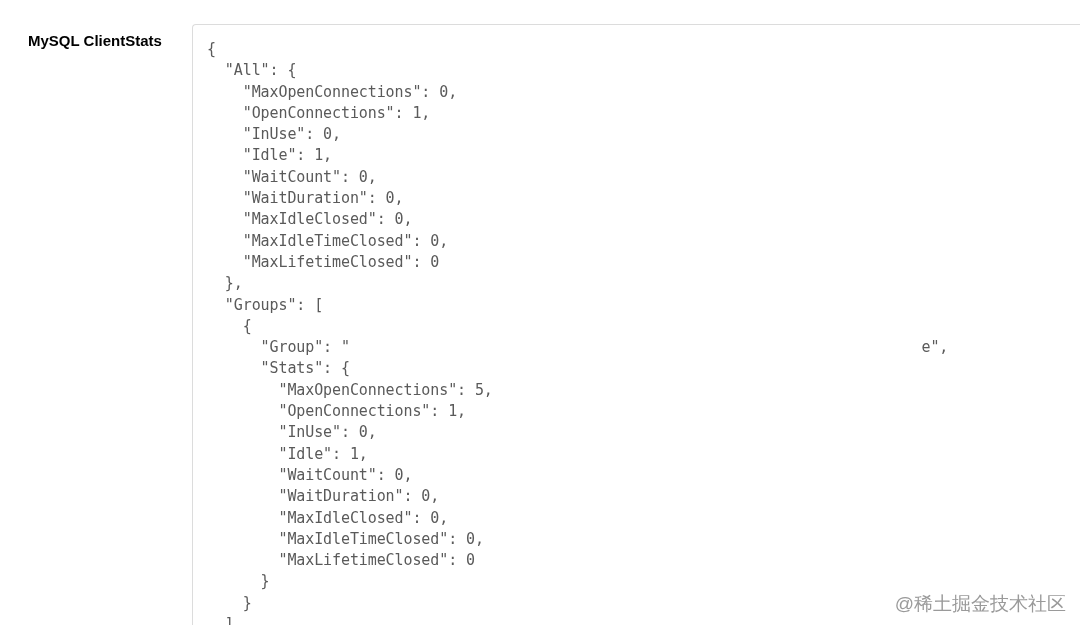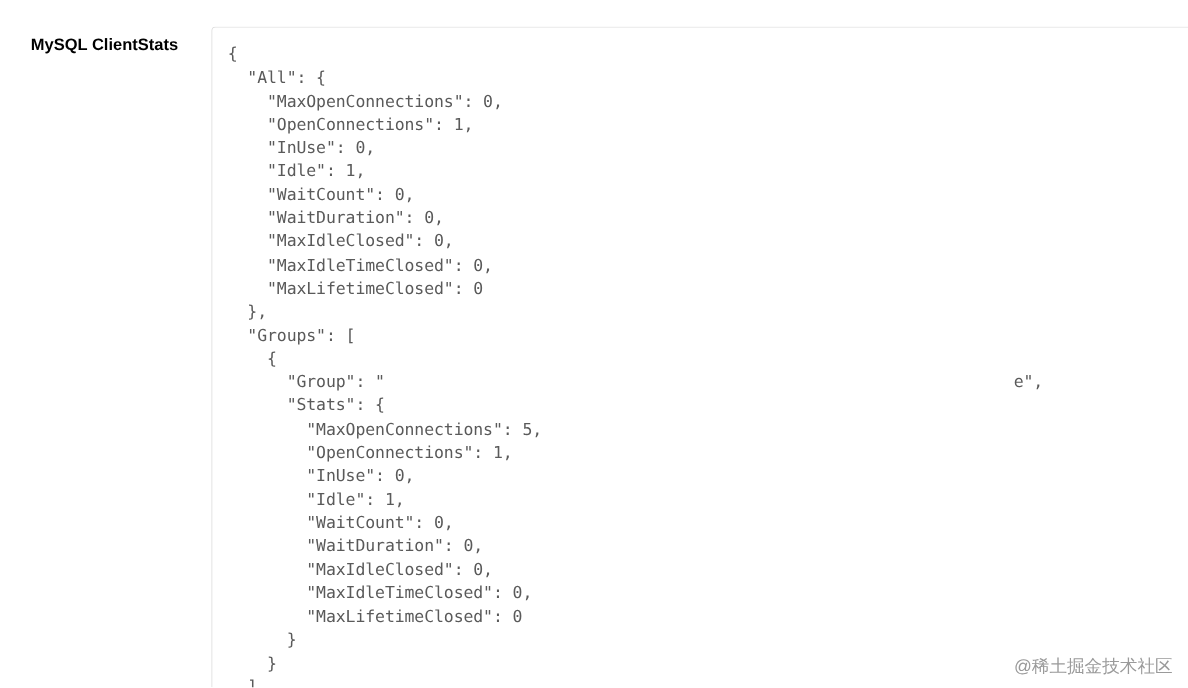--- a/index.html
+++ b/index.html
@@ -51,21 +51,21 @@
     }
     .blurred {
       color: transparent;
       text-shadow: 0 0 10px rgba(120,120,120,0.6), 0 0 18px rgba(120,120,120,0.4);
       filter: blur(1px);
     }
     .watermark {
       position: absolute;
       right: 14px;
       bottom: 8px;
-      font-size: 16px;
+      font-size: 19px;
       color: #9a9a9a;
       font-family: -apple-system, BlinkMacSystemFont, "Segoe UI", Helvetica, Arial, sans-serif, "Microsoft YaHei", "Hiragino Sans GB";
     }
   </style>
 </head>
 <body>
 
 <div class="container">
   <div class="label-col">
     <div class="label">MySQL ClientStats</div>

